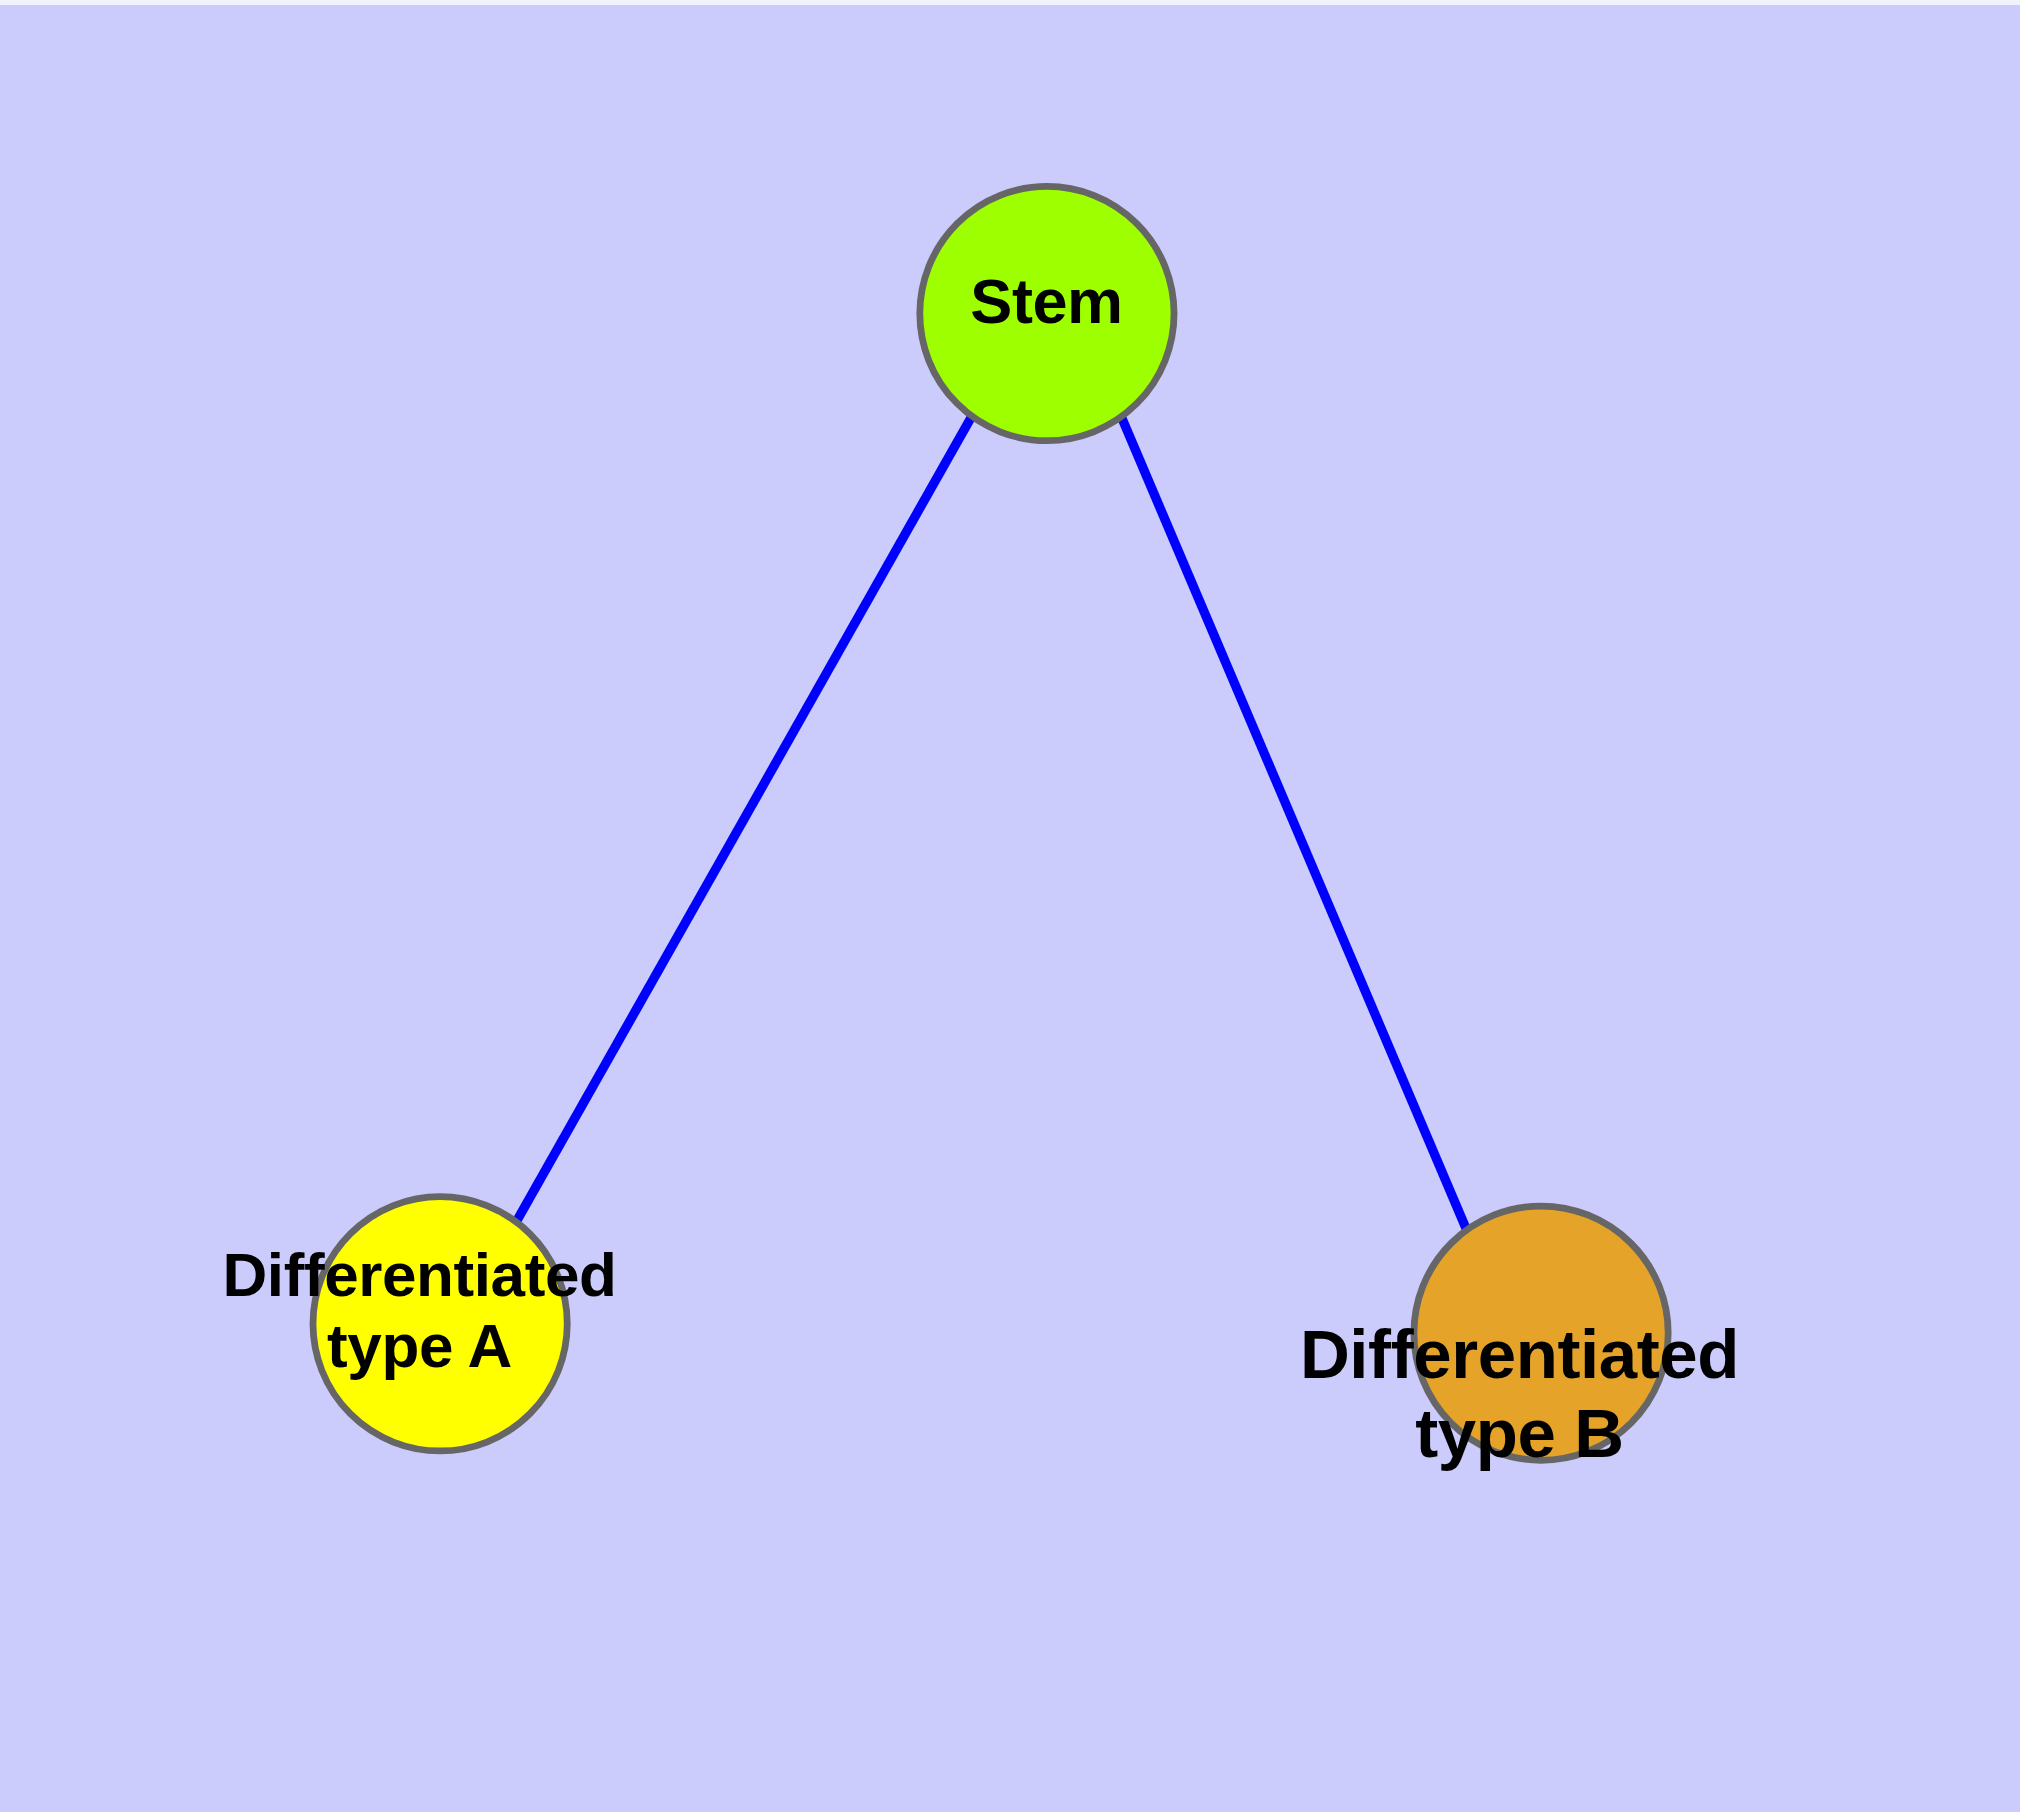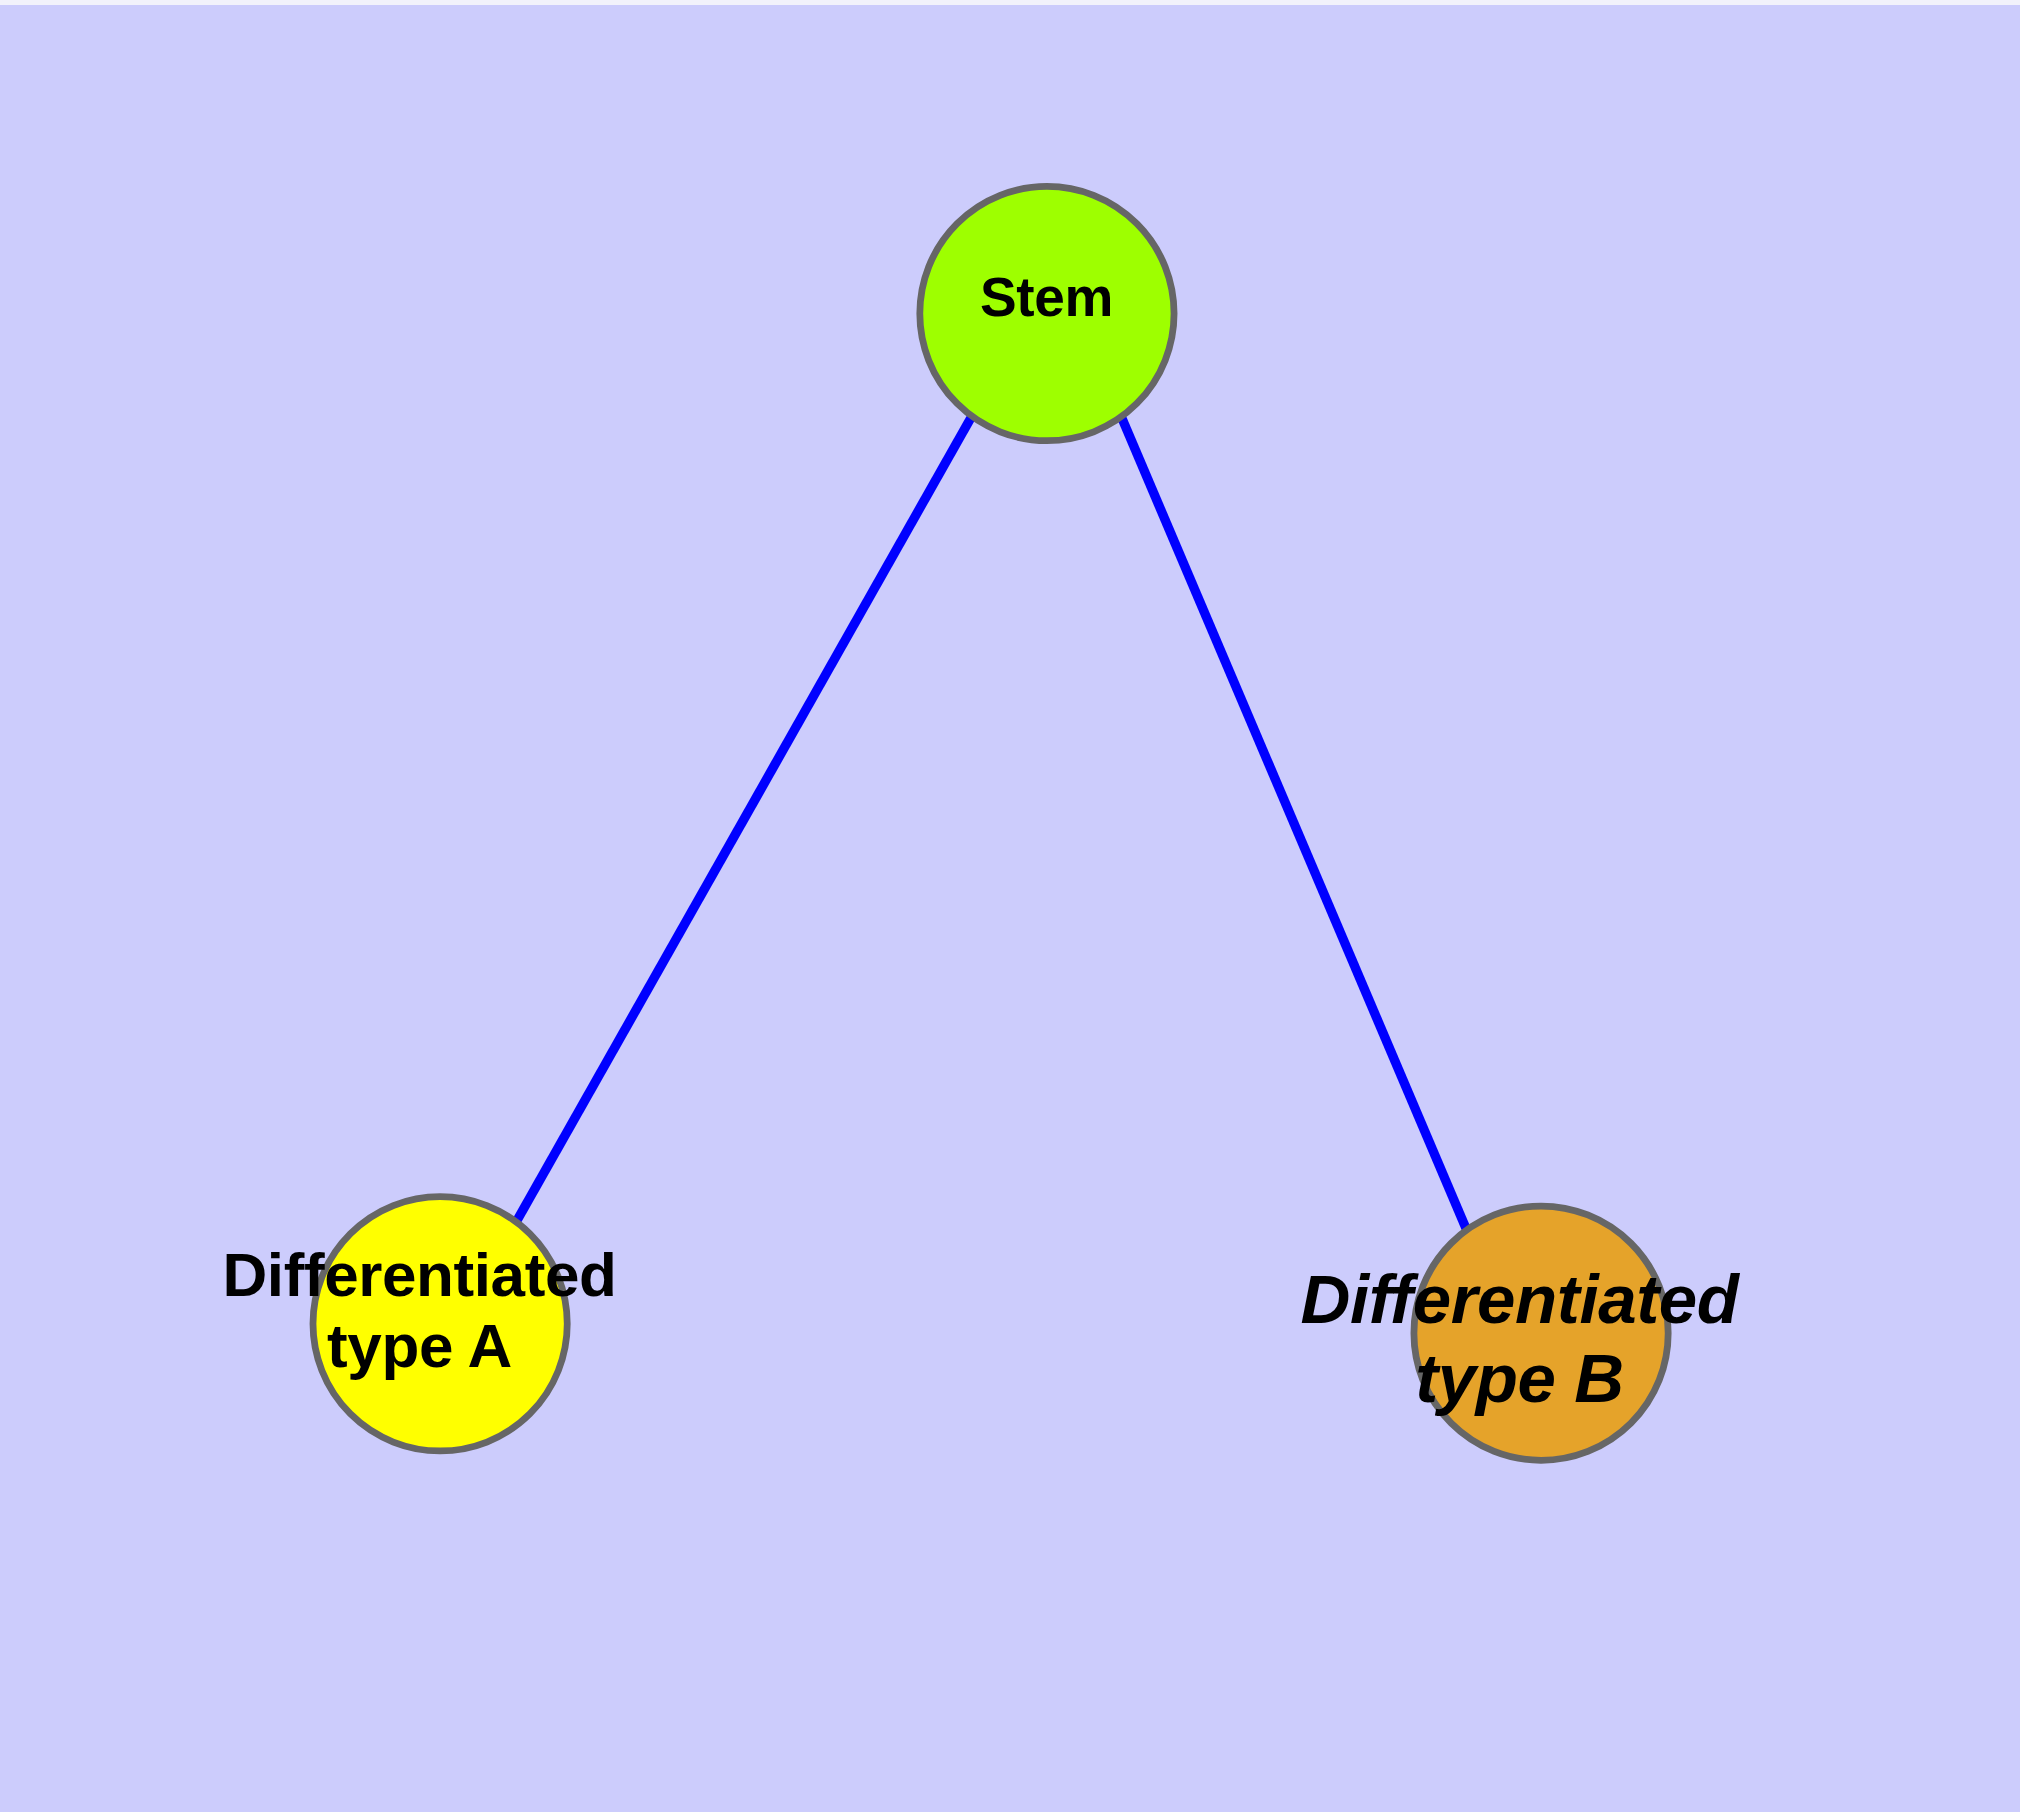--- a/index.html
+++ b/index.html
@@ -35,37 +35,36 @@
     position: absolute;
     color: #000000;
     font-weight: bold;
     text-align: center;
     white-space: pre;
     line-height: 1.14;
     letter-spacing: -0.4px;
     pointer-events: none;
   }
   #label-stem {
-    font-size: 55px;
+    font-size: 63px;
     left: 792px;
     top: 266px;
     width: 509px;
   }
   #label-diff-a {
     font-size: 62px;
     left: 165px;
     top: 1240px;
     width: 509px;
   }
   #label-diff-b {
     font-size: 69px;
     left: 1265px;
-    top: 1261px;
+    top: 1316px;
     width: 509px;
-    font-style: italic;
   }
 </style>
 </head>
 <body>
 
 <div id="canvas">
 
   <div id="top-strip"></div>
 
   <svg id="graph-svg" viewBox="0 0 2384 2138">

